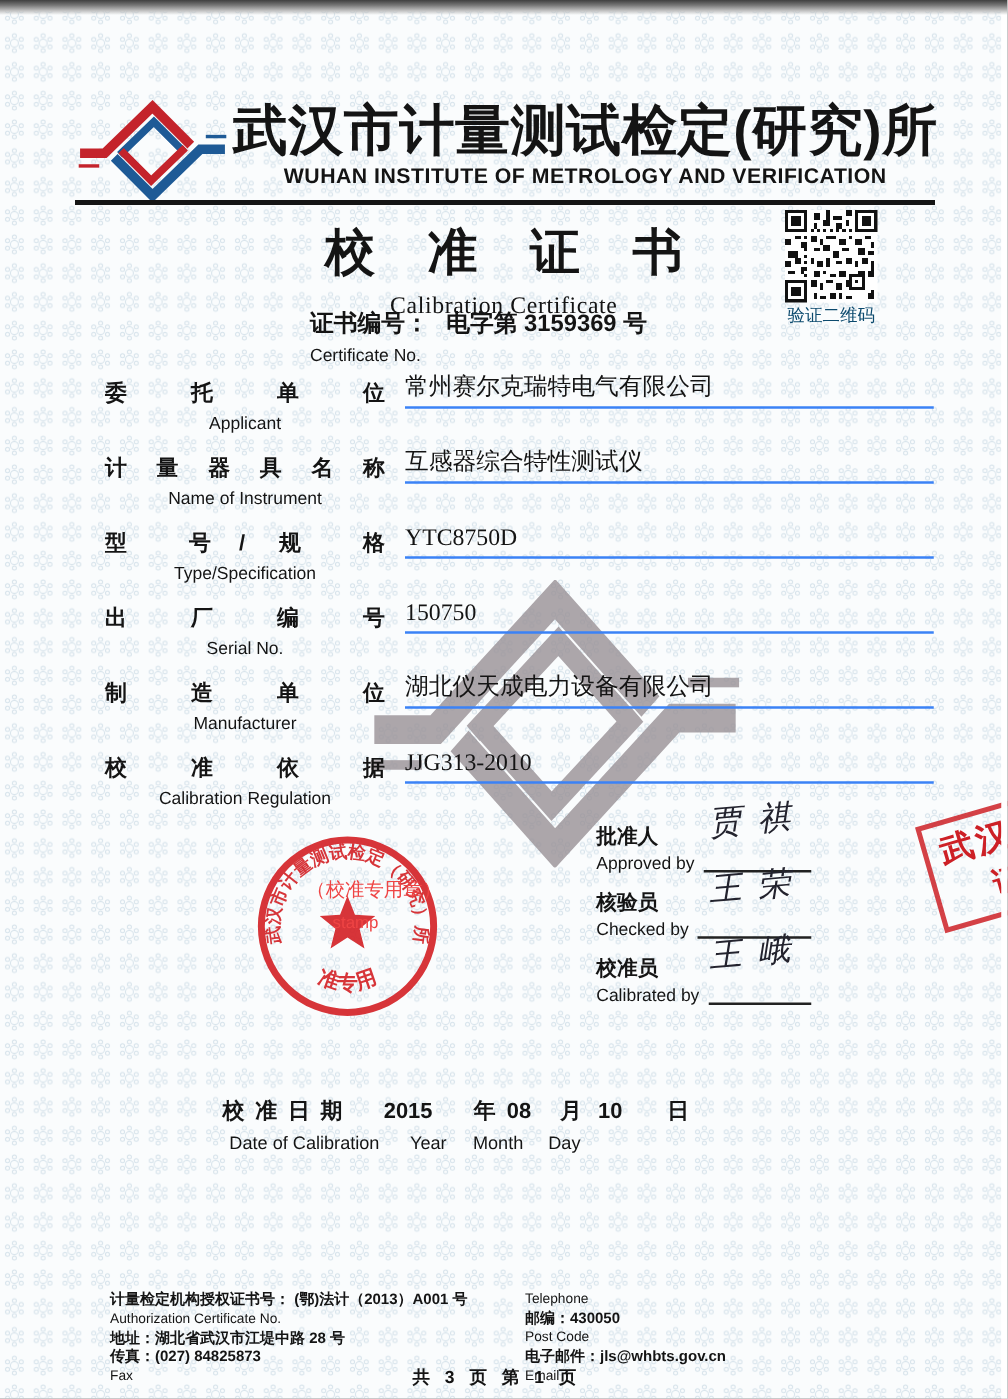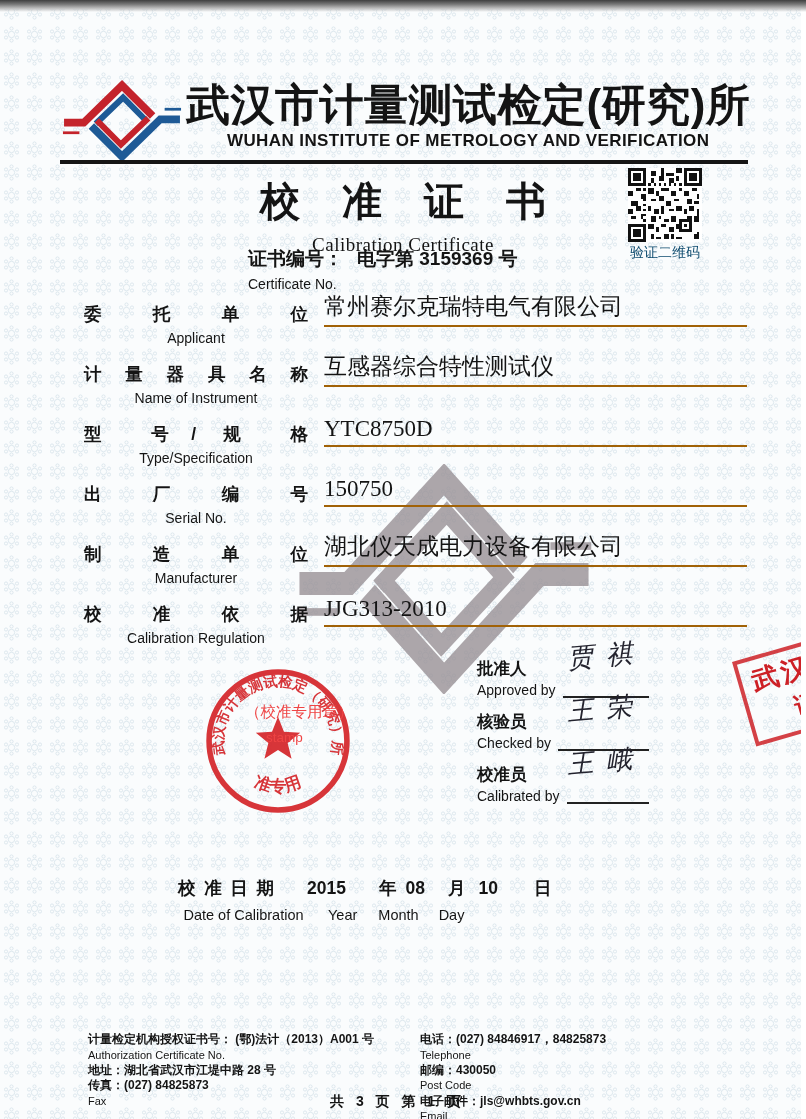--- a/index.html
+++ b/index.html
@@ -38,22 +38,22 @@
   .certno-row { font-size:19px; font-weight:bold; }
   .certno-val { margin-left:14px; }
   .certno-en { font-size:14px; font-weight:normal; margin-top:4px; }
 
   
   .fields { position:absolute; left:84px; top:293px; width:663px; z-index:2; }
   .field { position:relative; height:60px; }
   .f-label { position:absolute; left:0; top:9px; width:224px; font-size:17.5px; font-weight:bold;
              text-align:justify; text-align-last:justify; }
   .f-en { position:absolute; left:0; top:37px; width:224px; text-align:center; font-size:14px; }
-  .f-value { position:absolute; left:240px; right:0; top:0; height:34px; border-bottom:2px solid #a16207;
-             font-family:"Liberation Serif", serif; font-size:23px;
+  .f-value { position:absolute; left:240px; right:0; top:0; height:34px; border-bottom:2px solid #3b82f6;
+             font-family:"Liberation Serif", serif; font-size:19px;
              display:flex; align-items:flex-end; padding-bottom:3px; }
 
   
   .watermark { position:absolute; left:294px; top:464px; width:300px; height:230px; z-index:1; opacity:0.78; }
 
   
   .sigs { position:absolute; left:477px; top:658px; width:172px; z-index:2; }
   .sig { position:relative; height:38px; margin-bottom:15px; }
   .sig-zh { font-size:16.5px; font-weight:bold; }
   .sig-en-row { display:flex; align-items:flex-end; font-size:14px; margin-top:2px; }
@@ -307,21 +307,20 @@
 
   <div class="footer">
     <div class="f-left">
       <div class="ft-zh">计量检定机构授权证书号： (鄂)法计（2013）A001 号</div>
       <div class="ft-en">Authorization Certificate No.</div>
       <div class="ft-zh">地址：湖北省武汉市江堤中路 28 号</div>
       <div class="ft-zh">传真：(027) 84825873</div>
       <div class="ft-en">Fax</div>
     </div>
     <div class="f-right">
-      <div class="ft-zh">电话：(027) 84846917，84825873</div>
       <div class="ft-en">Telephone</div>
       <div class="ft-zh">邮编：430050</div>
       <div class="ft-en">Post Code</div>
       <div class="ft-zh">电子邮件：jls@whbts.gov.cn</div>
       <div class="ft-en">Email</div>
     </div>
     <div class="page-indicator">共 3 页 第 1 页</div>
   </div>
 
 </div>

